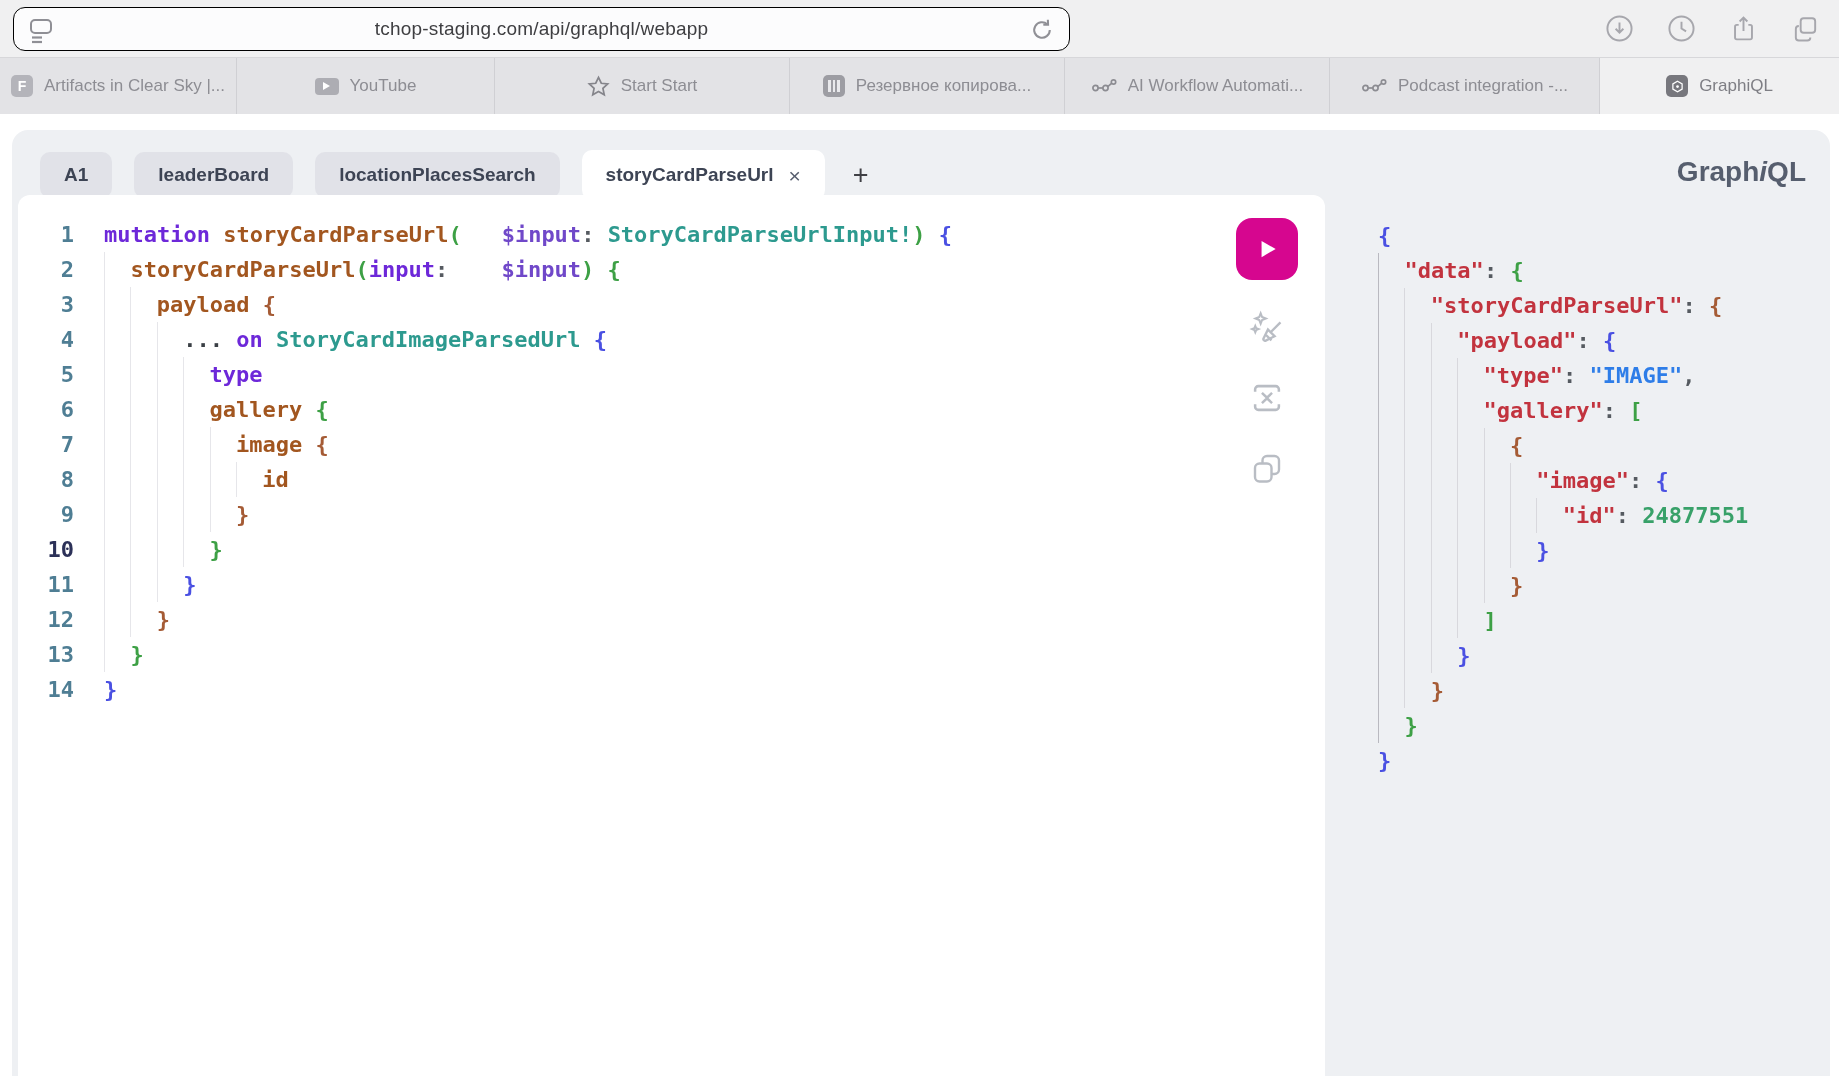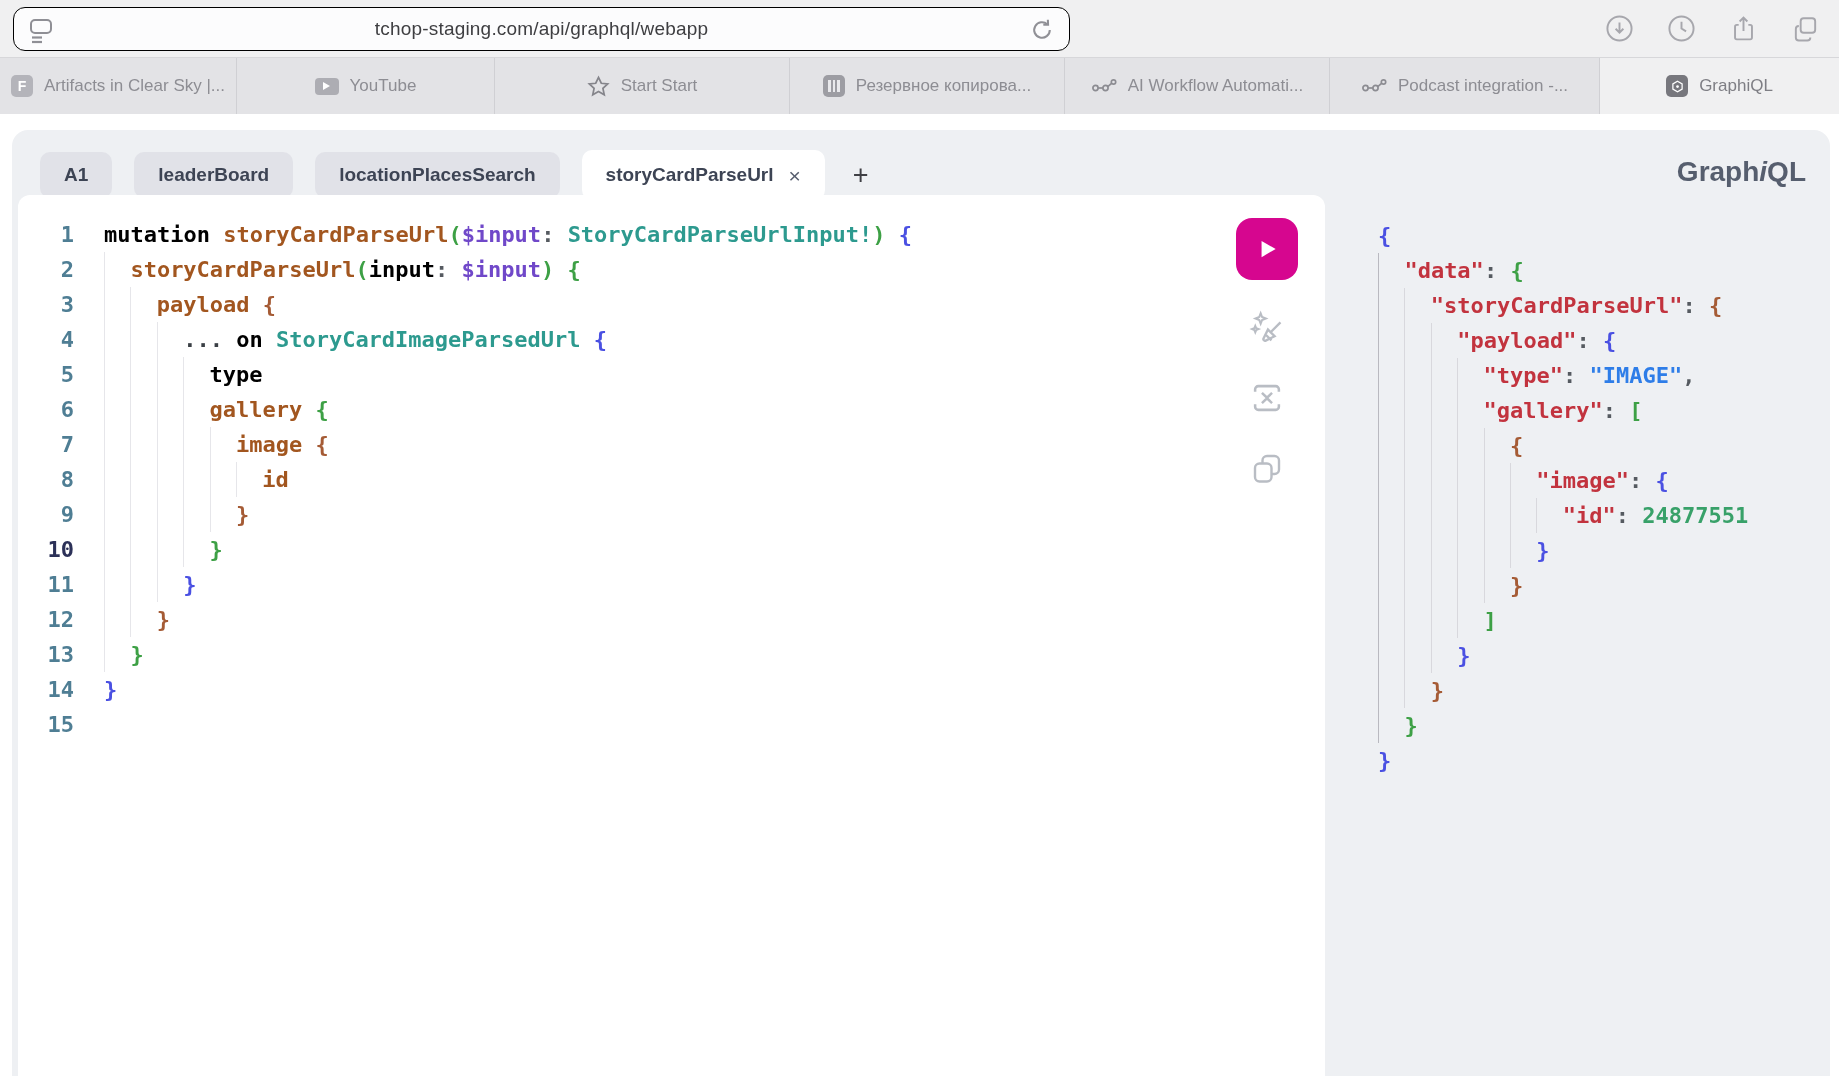--- a/index.html
+++ b/index.html
@@ -50,23 +50,23 @@
                   background:#fff; border-radius:12px 12px 0 0; }
   .codearea { position:absolute; left:0; top:22px; right:110px; font-family:"DejaVu Sans Mono","Liberation Mono",monospace;
               font-size:22px; line-height:35px; font-weight:600; }
   .cline { display:flex; height:35px; }
   .lnum { flex:0 0 56px; text-align:right; margin-right:30px; color:#4f7e94; }
   .lnum.active { color:#2c3158; }
   .lbody { white-space:pre; }
   .guide { display:inline-block; width:26.4px; height:35px; border-left:1px solid #e6e6ea; vertical-align:top; }
 
   
-  .tk-kw  { color:#000000; }
+  .tk-kw  { color:#6d28d9; }
   .tk-fld { color:#a2561f; }
-  .tk-var { color:#7048c9; }
+  .tk-var { color:#7048c9;margin-left:40px; }
   .tk-typ { color:#2d9a8f; }
   .tk-par { color:#3da045; }
   .tk-pun { color:#555a60; }
   .tk-spr { color:#3a3f45; }
   .tk-b1  { color:#4a50e2; }
   .tk-b2  { color:#3da045; }
   .tk-b3  { color:#a55b35; }
   
   .tk-key { color:#c2333e; }
   .tk-str { color:#2e7de8; }
@@ -265,24 +265,20 @@
           <span class="lnum">12</span>
           <span class="lbody"><span class="guide"></span><span class="guide"></span><span class="tk-b3">}</span></span>
         </div>
         <div class="cline">
           <span class="lnum">13</span>
           <span class="lbody"><span class="guide"></span><span class="tk-b2">}</span></span>
         </div>
         <div class="cline">
           <span class="lnum">14</span>
           <span class="lbody"><span class="tk-b1">}</span></span>
-        </div>
-        <div class="cline">
-          <span class="lnum">15</span>
-          <span class="lbody"></span>
         </div>
       </div>
     <div class="ed-toolbar">
         <button class="run-btn">
           <span>
             <svg width="26" height="26" viewBox="0 0 24 24">
               <path d="M7 4.5l13 7.5-13 7.5z" fill="#fff"></path>
             </svg>
           </span>
         </button>

